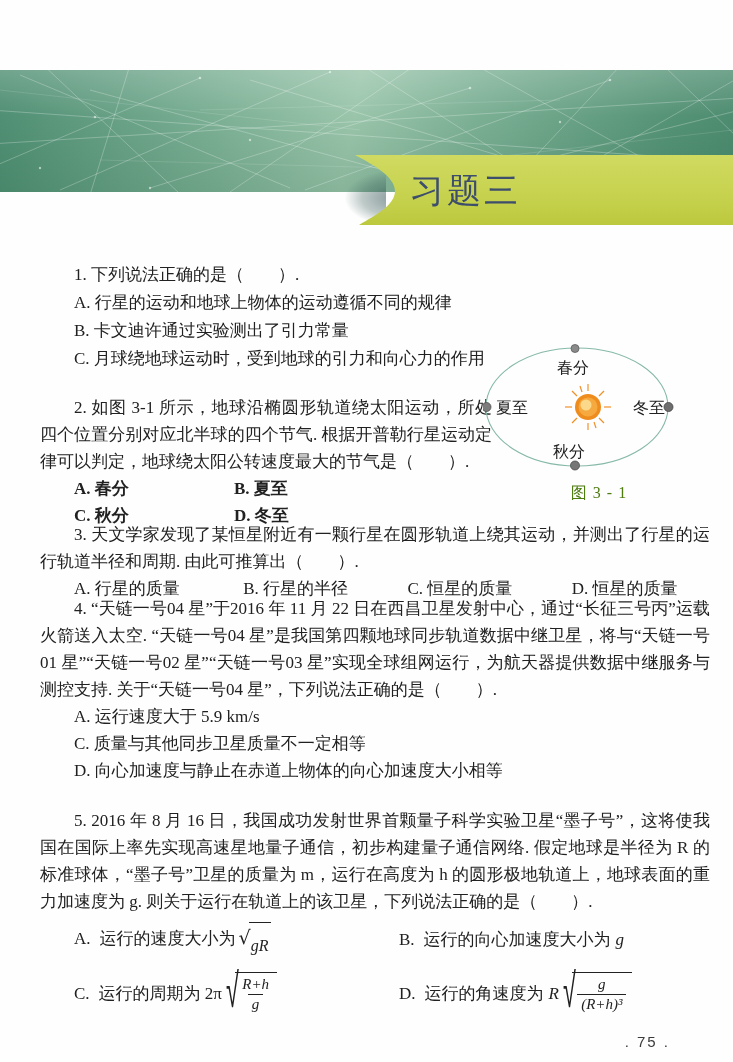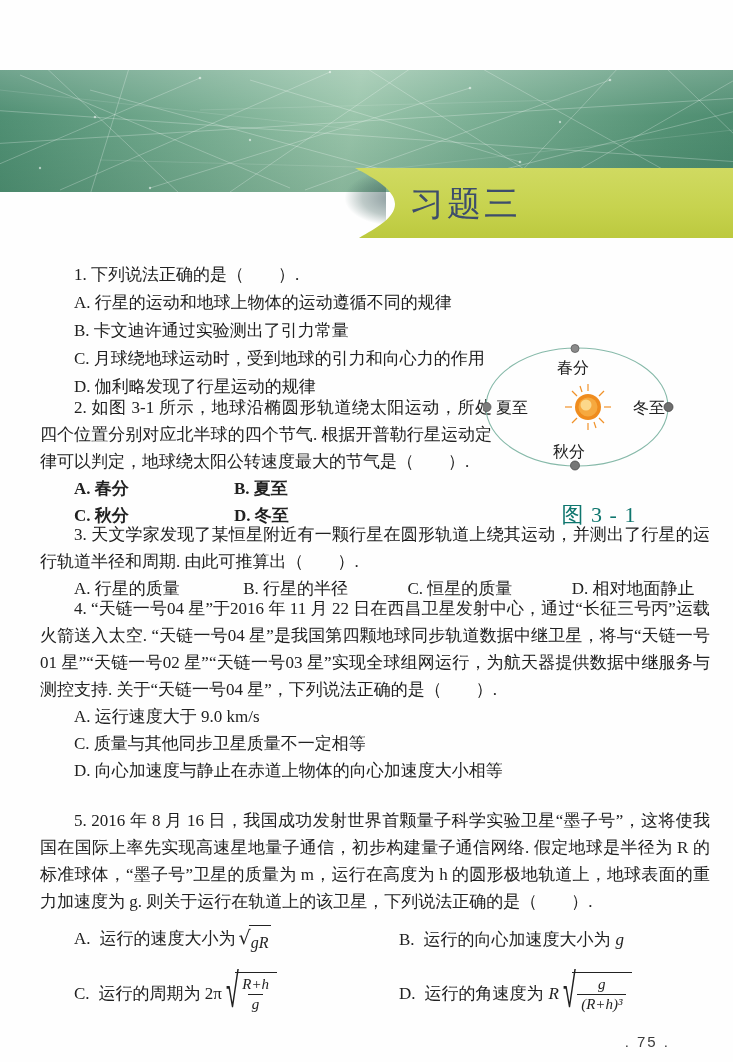--- a/index.html
+++ b/index.html
@@ -19,21 +19,21 @@
   }
   .band svg { display:block; }
 
   .curl {
     position:absolute; left:344px; top:170px; width:42px; height:56px;
     background: radial-gradient(ellipse at 120% 50%, rgba(40,70,75,.55) 0%, rgba(70,105,100,.35) 45%, rgba(70,105,100,0) 70%);
     border-radius:50% 0 0 50%;
   }
 
   .banner {
-    position:absolute; left:352px; top:168px; width:381px; height:70px;
+    position:absolute; left:352px; top:155px; width:381px; height:70px;
     background: linear-gradient(180deg, #d0da61 0%, #c7d34f 55%, #bcc93e 100%);
     clip-path: path("M 381 0 L 3 0 C 22 10 43 22 43 36 C 43 50 24 60 7 70 L 381 70 Z");
   }
   .banner-title {
     position:absolute; left:58px; top:13px;
     font-family:"Liberation Sans","DejaVu Sans",sans-serif;
     font-size:34px; letter-spacing:3px; color:#3d4d6c;
   }
 
   
@@ -62,36 +62,36 @@
   .mcell.left { width:325px; }
   .olabel { margin-right:9px; }
   .ivar { font-style:italic; margin-left:5px; }
 
   .sqrt { display:inline-flex; align-items:center; margin-left:3px; }
   .radsign {
     font-family:"DejaVu Sans",sans-serif; font-size:19px; line-height:1;
     transform:translateY(-1px);
   }
   .radicand {
-    border-top:1.3px solid #222; font-style:italic; padding:8px 3px 0 2px;
+    border-top:1.3px solid #222; font-style:italic; padding:14px 3px 0 2px;
     margin-left:-2px; font-size:16px; line-height:1.15;
   }
   .sqrt.tall .radsign {
     font-size:26px; transform:scaleY(1.85) scaleX(.9) translateY(-1px);
     transform-origin:70% 55%; margin-right:-2px; font-weight:300;
   }
   .sqrt.tall .radicand { padding:2px 6px 1px 5px; }
   .frac { display:inline-flex; flex-direction:column; align-items:center; line-height:1.25; font-size:15px; }
   .frac .den { border-top:1.1px solid #222; padding:0 4px; }
   .frac .num { padding:0 2px; }
 
   
   .figure { position:absolute; left:483px; top:336px; width:232px; }
   .figure svg { display:block; }
-  .fig-caption { text-align:center; font-size:22px; margin-top:19px; color:#0f766e; letter-spacing:1px; }
+  .fig-caption { text-align:center; font-size:16px; margin-top:2px; color:#4d7c0f; letter-spacing:1px; }
 
   .pagenum {
     position:absolute; right:63px; bottom:12px;
     font-family:"Liberation Sans","DejaVu Sans",sans-serif;
     font-size:15px; color:#3a3a3a; letter-spacing:2px;
   }
 </style>
 </head>
 <body>
 
@@ -145,21 +145,20 @@
   <div class="curl"></div>
   <div class="banner">
     <span class="banner-title">习题三</span>
   </div>
 
   <div class="qblock q1">
     <p class="stem">1. 下列说法正确的是（　　）.</p>
     <div class="opt-line">A. 行星的运动和地球上物体的运动遵循不同的规律</div>
     <div class="opt-line">B. 卡文迪许通过实验测出了引力常量</div>
     <div class="opt-line">C. 月球绕地球运动时，受到地球的引力和向心力的作用</div>
-    <div class="opt-line">D. 伽利略发现了行星运动的规律</div>
   </div>
 
   <div class="qblock q2">
     <p class="stem">2. 如图 3-1 所示，地球沿椭圆形轨道绕太阳运动，所处四个位置分别对应北半球的四个节气. 根据开普勒行星运动定律可以判定，地球绕太阳公转速度最大的节气是（　　）.</p>
     <div class="optrow">
       <span class="cell">A. 春分</span>
       <span class="cell">B. 夏至</span>
     </div>
     <div class="optrow">
       <span class="cell">C. 秋分</span>
@@ -201,27 +200,27 @@
     </svg>
     <div class="fig-caption">图 3 - 1</div>
   </div>
 
   <div class="qblock q3">
     <p class="stem">3. 天文学家发现了某恒星附近有一颗行星在圆形轨道上绕其运动，并测出了行星的运行轨道半径和周期. 由此可推算出（　　）.</p>
     <div class="optrow4">
       <span class="c1">A. 行星的质量</span>
       <span class="c2">B. 行星的半径</span>
       <span class="c3">C. 恒星的质量</span>
-      <span class="c4">D. 相对地面静止</span>
+      <span class="c4">D. 恒星的质量</span>
     </div>
   </div>
 
   <div class="qblock q4">
     <p class="stem">4. “天链一号04 星”于2016 年 11 月 22 日在西昌卫星发射中心，通过“长征三号丙”运载火箭送入太空. “天链一号04 星”是我国第四颗地球同步轨道数据中继卫星，将与“天链一号01 星”“天链一号02 星”“天链一号03 星”实现全球组网运行，为航天器提供数据中继服务与测控支持. 关于“天链一号04 星”，下列说法正确的是（　　）.</p>
-    <div class="opt-line">A. 运行速度大于 9.0 km/s</div>
+    <div class="opt-line">A. 运行速度大于 5.9 km/s</div>
     <div class="opt-line">C. 质量与其他同步卫星质量不一定相等</div>
     <div class="opt-line">D. 向心加速度与静止在赤道上物体的向心加速度大小相等</div>
   </div>
 
   <div class="qblock q5">
     <p class="stem">5. 2016 年 8 月 16 日，我国成功发射世界首颗量子科学实验卫星“墨子号”，这将使我国在国际上率先实现高速星地量子通信，初步构建量子通信网络. 假定地球是半径为 R 的标准球体，“墨子号”卫星的质量为 m，运行在高度为 h 的圆形极地轨道上，地球表面的重力加速度为 g. 则关于运行在轨道上的该卫星，下列说法正确的是（　　）.</p>
 
     <div class="mathrow r1">
       <span class="mcell left">
         <span class="olabel">A.</span>

